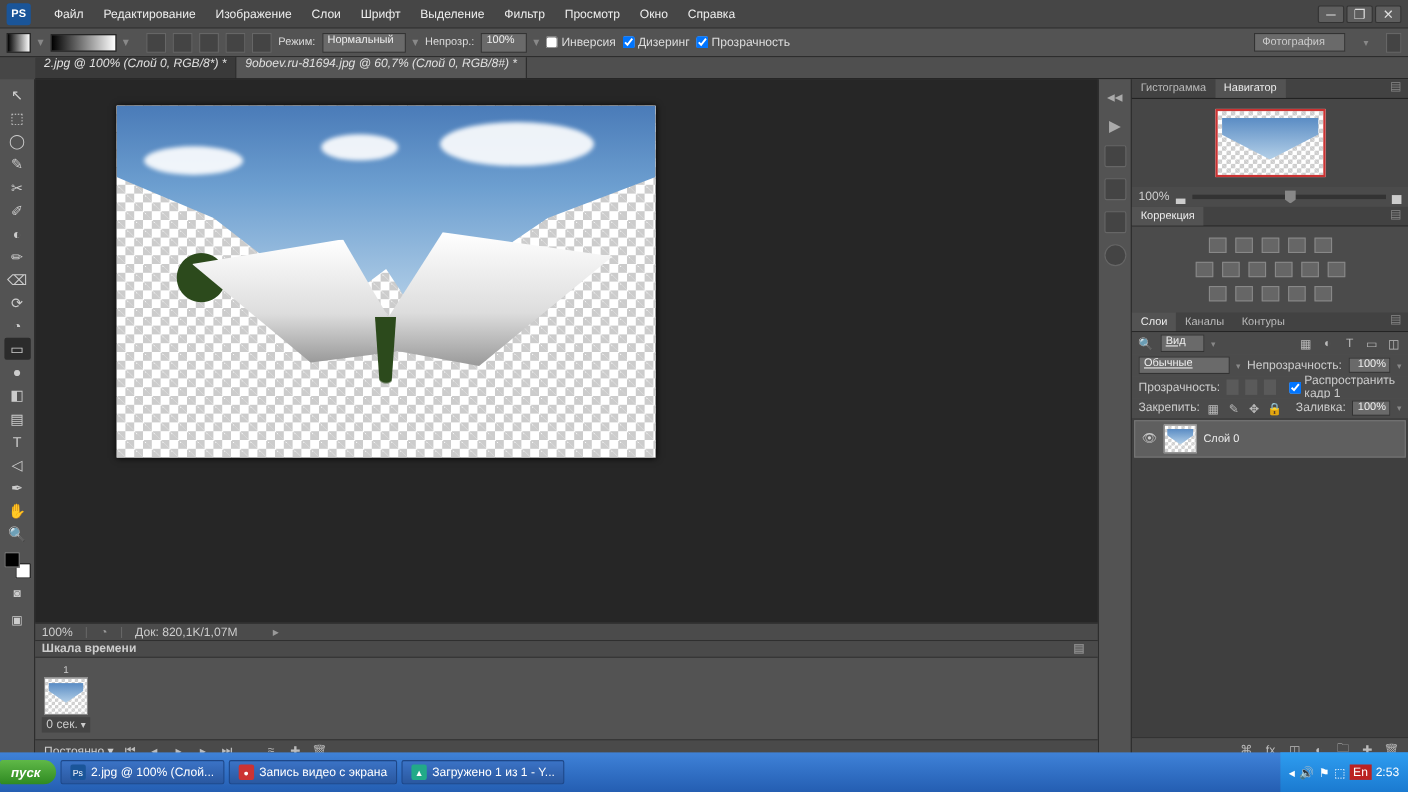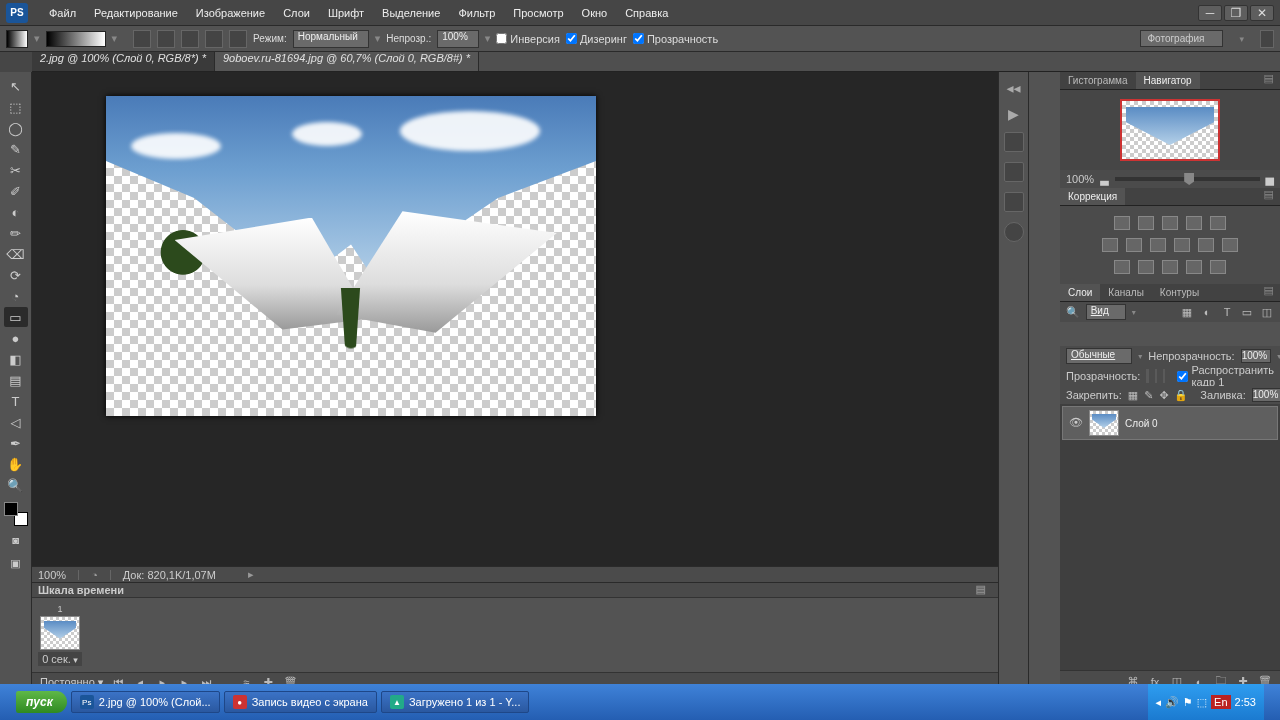--- a/index.html
+++ b/index.html
@@ -77,21 +77,21 @@
 .tl-sec { font-size:9px; background:#444; padding:1px 4px; }
 .tl-controls { height: 22px; background:#4a4a4a; display:flex; align-items:center; gap:8px; padding:0 8px; font-size:10px; border-top:1px solid #333; }
 .tc-btn { width:14px; height:14px; display:flex; align-items:center; justify-content:center; color:#bbb; }
 
 
 .iconstrip { width: 30px; background: #535353; border-left: 1px solid #2a2a2a; display:flex; flex-direction:column; align-items:center; gap:10px; padding-top:8px; }
 .strip-icon { width:20px; height:20px; background:#444; border:1px solid #666; border-radius:2px; }
 .strip-arrow { color:#aaa; font-size:14px; }
 
 
-.rightpanels { width: 252px; background: #535353; display:flex; flex-direction:column; border-left:1px solid #2a2a2a;padding-left:31px; }
+.rightpanels { width: 252px; background: #535353; display:flex; flex-direction:column; border-left:1px solid #2a2a2a; }
 .panel-tabs { height:18px; background:#424242; display:flex; align-items:stretch; border-bottom:1px solid #222; }
 .ptab { padding:0 8px; font-size:10px; color:#bbb; display:flex; align-items:center; }
 .ptab.active { background:#535353; color:#eee; }
 .panel-menu { margin-left:auto; padding:0 6px; color:#888; }
 
 .navigator-body { height: 80px; display:flex; align-items:center; justify-content:center; background:#464646; }
 .nav-thumb { width: 100px; height: 62px; border: 2px solid #c33; background:#fff;
   background-image: linear-gradient(45deg,#ccc 25%,transparent 25%,transparent 75%,#ccc 75%,#ccc),
                     linear-gradient(45deg,#ccc 25%,transparent 25%,transparent 75%,#ccc 75%,#ccc);
   background-size: 8px 8px; background-position:0 0,4px 4px; position:relative; }
@@ -101,41 +101,41 @@
 .nav-slider .knob { position:absolute; left:48%; top:-4px; width:10px; height:12px; background:#888; clip-path: polygon(0 0,100% 0,100% 70%,50% 100%,0 70%); }
 
 .adj-body { background:#4b4b4b; padding:6px; }
 .adj-row { display:flex; gap:8px; justify-content:center; padding:4px 0; }
 .adj-ic { width:16px; height:14px; background:#666; border:1px solid #888; }
 
 .layers-bar { height:20px; background:#4b4b4b; display:flex; align-items:center; gap:6px; padding:0 6px; }
 .lb-select { background:#6a6a6a; border:1px solid #333; font-size:10px; color:#eee; padding:0 16px 0 4px; height:16px;text-decoration:underline; }
 .lb-spacer { flex:1; }
 .lb-ic { width:14px; height:14px; color:#bbb; display:flex; align-items:center; justify-content:center; font-size:11px; }
-.layers-bar2 { height:20px; background:#4b4b4b; display:flex; align-items:center; gap:6px; padding:0 6px; font-size:10px;margin-top:24px; }
+.layers-bar2 { height:20px; background:#4b4b4b; display:flex; align-items:center; gap:6px; padding:0 6px; font-size:10px; }
 .lb-input { width:38px; height:14px; background:#6a6a6a; border:1px solid #333; color:#eee; font-size:10px; text-align:right; padding-right:3px; }
 .unify-row { height:20px; background:#4b4b4b; display:flex; align-items:center; gap:6px; padding:0 6px; font-size:10px; }
 .unify-ic { width:14px; height:14px; background:#5a5a5a; }
 .lock-row { height:18px; background:#4b4b4b; display:flex; align-items:center; gap:6px; padding:0 6px; font-size:10px; }
 
 .layer-list { flex:1; background:#3f3f3f; overflow:auto; }
 .layer-row { height:34px; background:#5f5f5f; border:1px solid #777; margin:2px; display:flex; align-items:center; gap:6px; padding:0 6px; }
 .eye { width:14px; height:14px; color:#ccc; }
 .lthumb { width:30px; height:26px; background:#fff; border:1px solid #888;
   background-image: linear-gradient(45deg,#ccc 25%,transparent 25%,transparent 75%,#ccc 75%,#ccc),
                     linear-gradient(45deg,#ccc 25%,transparent 25%,transparent 75%,#ccc 75%,#ccc);
   background-size: 6px 6px; background-position:0 0,3px 3px; position:relative; }
 .lthumb .mini { position:absolute; inset:3px 2px 7px 2px; background: linear-gradient(#5a8cc4,#b4d0e8); clip-path: polygon(0 0,100% 0,100% 40%,50% 100%,0 40%); }
 .lname { font-size:10px; color:#eee; }
 
 .layers-footer { height:22px; background:#4b4b4b; display:flex; align-items:center; justify-content:flex-end; gap:8px; padding:0 8px; border-top:1px solid #333; }
 .lf-ic { width:14px; height:14px; color:#bbb; font-size:11px; display:flex; align-items:center; justify-content:center; }
 
 
-.taskbar { position:absolute; left:0; right:0; bottom:0; height:36px; background: linear-gradient(#3f82d8,#245eb2); display:flex; align-items:center; padding:0 16px; gap:4px; }
+.taskbar { position:absolute; left:0; right:0; bottom:0; height:36px; background: linear-gradient(#3f82d8,#245eb2); display:flex; align-items:center; padding:0 0; gap:4px; }
 .start { background: linear-gradient(#5fb847,#2f8a22); color:#fff; font-weight:bold; font-style:italic; padding:4px 14px 4px 10px; border-radius: 3px 14px 14px 3px; font-size:12px; }
 .tb-item { background: linear-gradient(#3b73c6,#2a58a0); color:#fff; padding:3px 8px; border-radius:2px; font-size:10px; display:flex; align-items:center; gap:5px; max-width:160px; overflow:hidden; white-space:nowrap; border:1px solid #1e4788; }
 .tb-ic { width:14px; height:14px; background:#1a5599; border-radius:2px; font-size:8px; display:flex; align-items:center; justify-content:center; color:#fff; }
 .tray { margin-left:auto; background: linear-gradient(#2e9df0,#1b7ad0); height:100%; display:flex; align-items:center; gap:4px; padding:0 8px; color:#fff; font-size:10px; }
 </style>
 </head>
 <body>
 
 <div class="menubar">
   <div class="ps-logo">PS</div>

